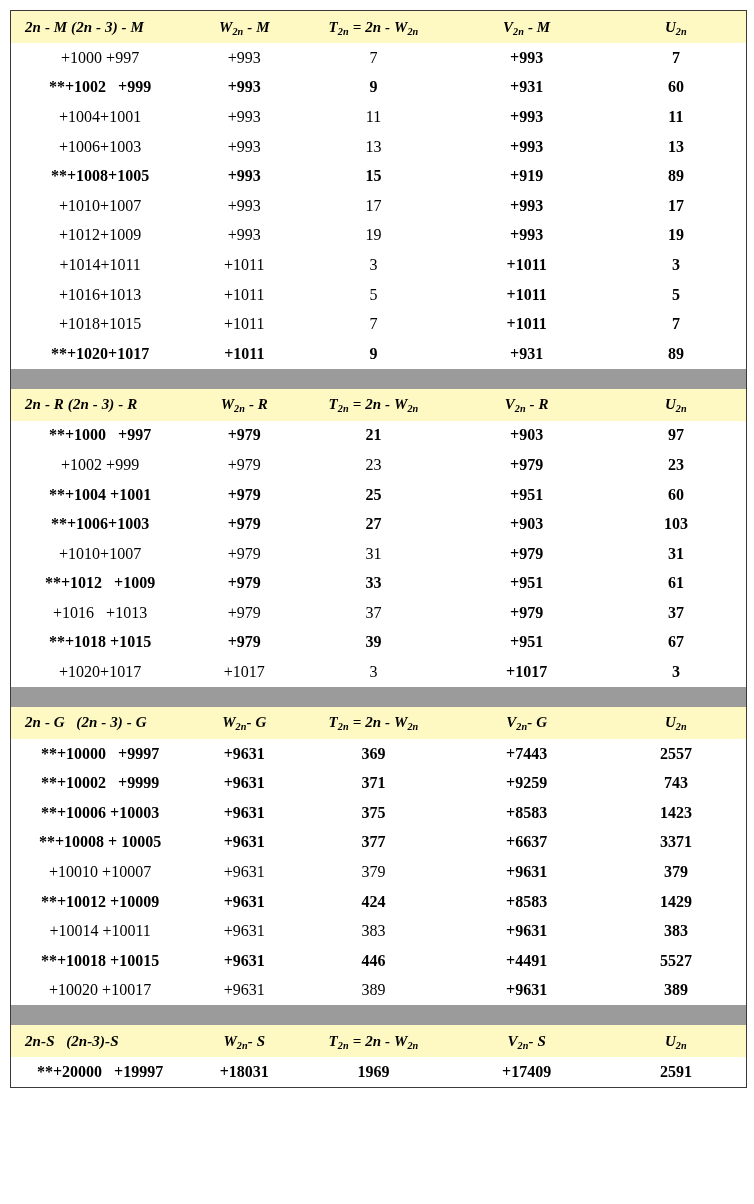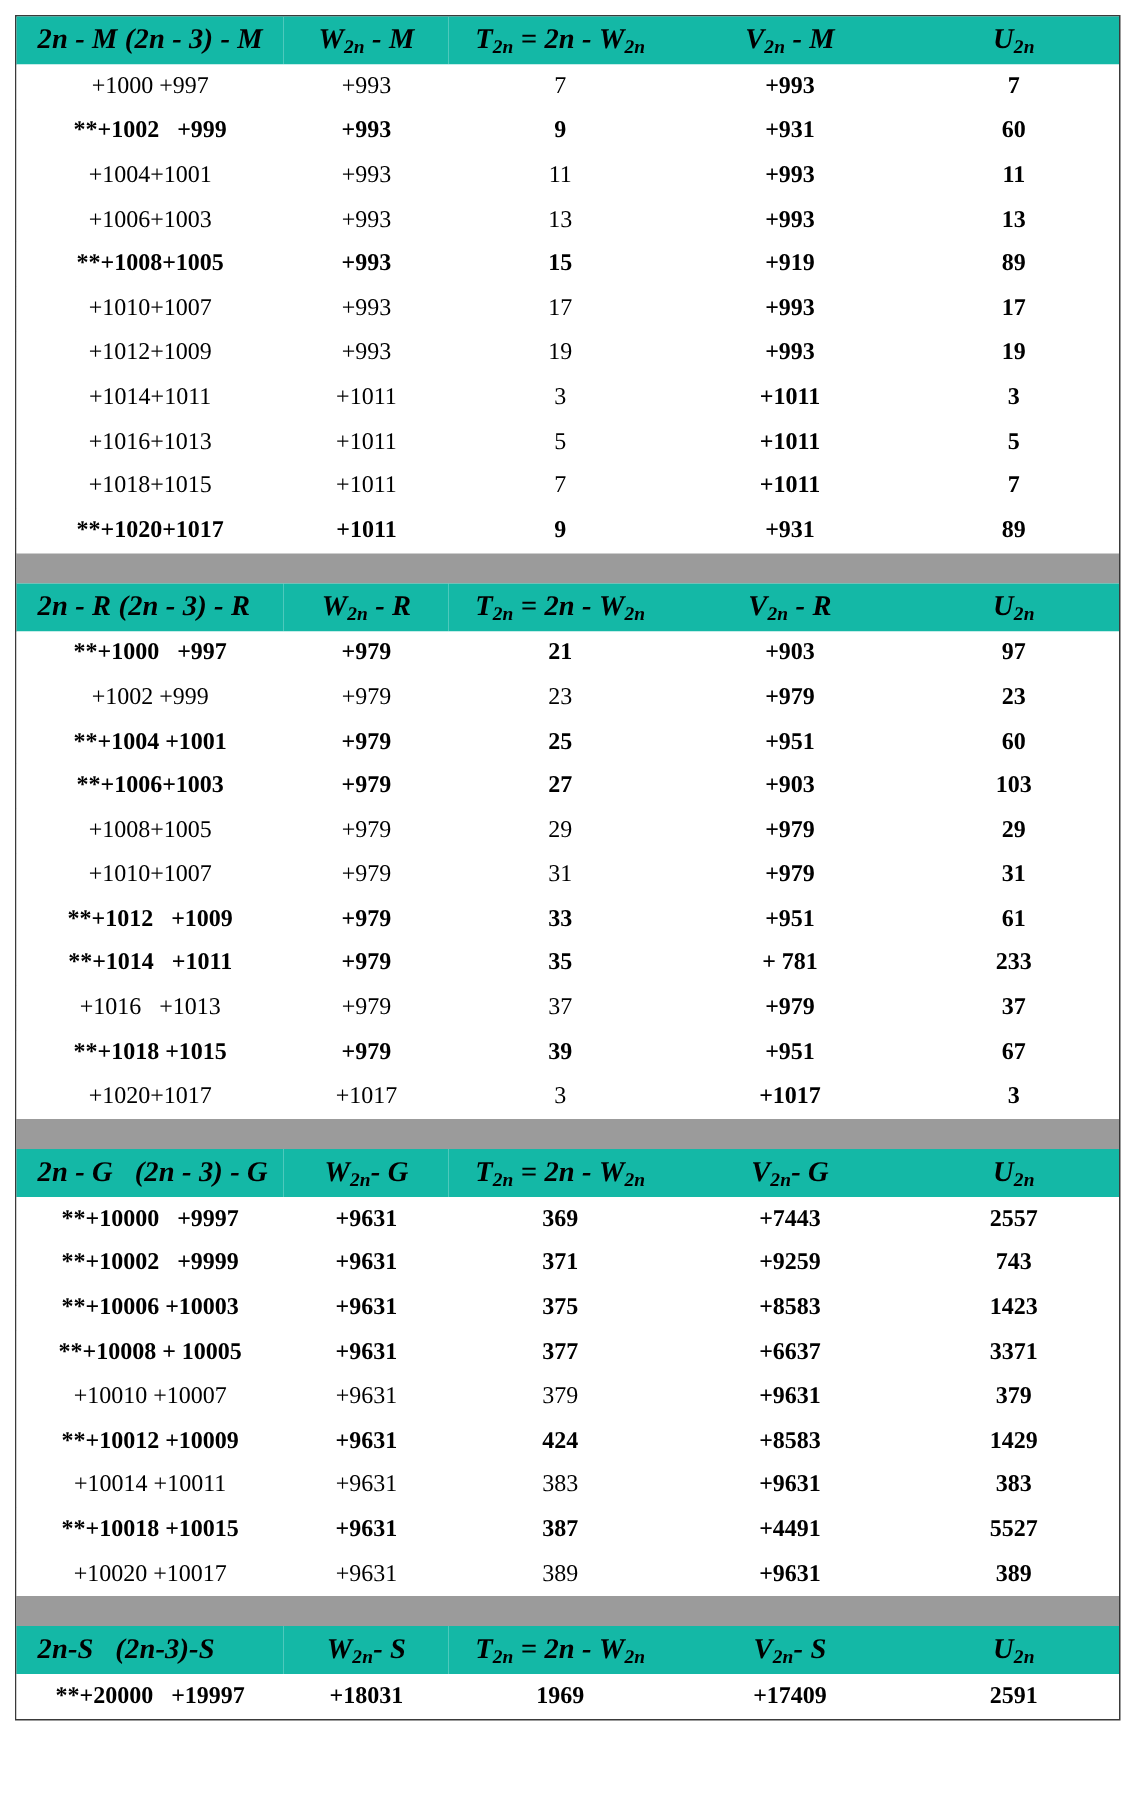--- a/index.html
+++ b/index.html
@@ -38,24 +38,24 @@
     border-collapse: collapse;
     table-layout: fixed;
   }
   table.tbl col.c1 { width: 178px; }
   table.tbl col.c2 { width: 110px; }
   table.tbl col.c3 { width: 148px; }
   table.tbl col.c4 { width: 158px; }
   table.tbl col.c5 { width: 140px; }
 
   tr.header-row td {
-    background: #14b8a6;
+    background: #fef9c3;
     font-style: italic;
     font-weight: bold;
-    font-size: 19px;
+    font-size: 15px;
     height: 32px;
     padding: 0;
     text-align: center;
     vertical-align: middle;
     white-space: nowrap;
     letter-spacing: 0.1px;
   }
   tr.header-row td.hc1 { text-align: left; padding-left: 14px; }
   tr.header-row td.hc5 { text-align: center; }
 
@@ -220,46 +220,32 @@
             <td class="col6">60</td>
           </tr>
           <tr class="data-row bold">
             <td class="col2">**+1006+1003</td>
             <td class="col3">+979</td>
             <td class="col4">27</td>
             <td class="col5">+903</td>
             <td class="col6">103</td>
           </tr>
           <tr class="data-row">
-            <td class="col2">+1008+1005</td>
-            <td class="col3">+979</td>
-            <td class="col4">29</td>
-            <td class="col5">+979</td>
-            <td class="col6">29</td>
-          </tr>
-          <tr class="data-row">
             <td class="col2">+1010+1007</td>
             <td class="col3">+979</td>
             <td class="col4">31</td>
             <td class="col5">+979</td>
             <td class="col6">31</td>
           </tr>
           <tr class="data-row bold">
             <td class="col2">**+1012&nbsp;&nbsp;&nbsp;+1009</td>
             <td class="col3">+979</td>
             <td class="col4">33</td>
             <td class="col5">+951</td>
             <td class="col6">61</td>
-          </tr>
-          <tr class="data-row bold">
-            <td class="col2">**+1014&nbsp;&nbsp;&nbsp;+1011</td>
-            <td class="col3">+979</td>
-            <td class="col4">35</td>
-            <td class="col5">+&nbsp;781</td>
-            <td class="col6">233</td>
           </tr>
           <tr class="data-row">
             <td class="col2">+1016&nbsp;&nbsp;&nbsp;+1013</td>
             <td class="col3">+979</td>
             <td class="col4">37</td>
             <td class="col5">+979</td>
             <td class="col6">37</td>
           </tr>
           <tr class="data-row bold">
             <td class="col2">**+1018&nbsp;+1015</td>
@@ -330,21 +316,21 @@
           <tr class="data-row">
             <td class="col2">+10014&nbsp;+10011</td>
             <td class="col3">+9631</td>
             <td class="col4">383</td>
             <td class="col5">+9631</td>
             <td class="col6">383</td>
           </tr>
           <tr class="data-row bold">
             <td class="col2">**+10018&nbsp;+10015</td>
             <td class="col3">+9631</td>
-            <td class="col4">387</td>
+            <td class="col4">446</td>
             <td class="col5">+4491</td>
             <td class="col6">5527</td>
           </tr>
           <tr class="data-row">
             <td class="col2">+10020&nbsp;+10017</td>
             <td class="col3">+9631</td>
             <td class="col4">389</td>
             <td class="col5">+9631</td>
             <td class="col6">389</td>
           </tr>

